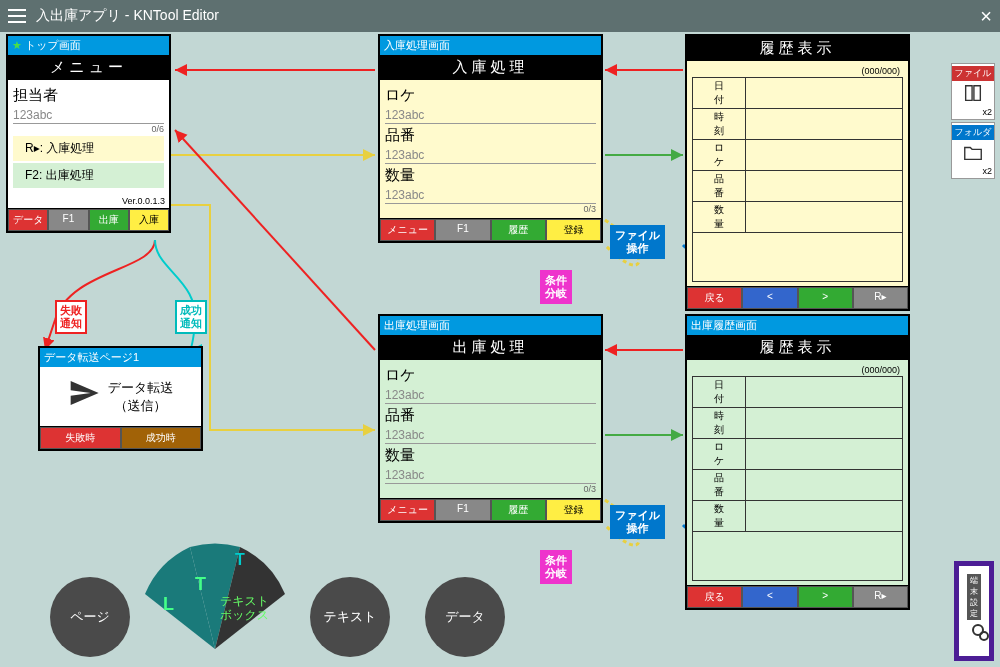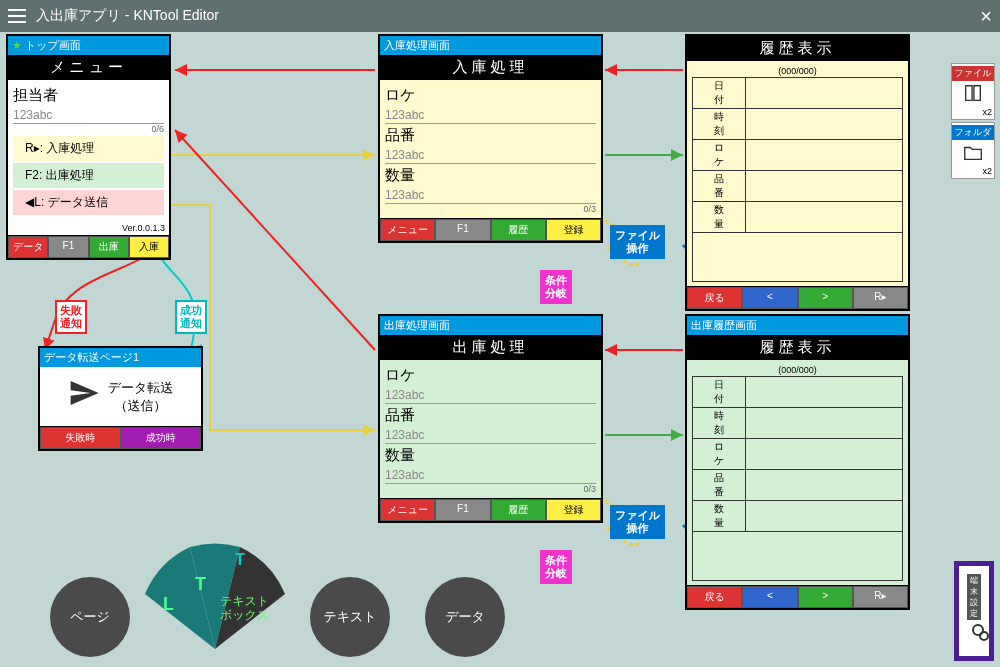--- a/index.html
+++ b/index.html
@@ -22,32 +22,32 @@
 .green-bg{background:#d4f0d4}
 .pink-bg{background:#ffd4d4}
 .ver{text-align:right;font-size:9px;padding:2px 4px}
 .fkeys{display:flex;gap:0;border-top:1px solid #000}
 .fkey{flex:1;text-align:center;font-size:10px;padding:3px 0;border:1px solid #555;cursor:pointer}
 .fkey.red{background:#d33;color:#fff}
 .fkey.gray{background:#888;color:#fff}
 .fkey.green{background:#3a3;color:#fff}
 .fkey.yellow{background:#fe4;color:#000}
 .fkey.blue{background:#36c;color:#fff}
-.fkey.dgreen{background:#a21caf;color:#fff}
+.fkey.dgreen{background:#a16207;color:#fff}
 .badge{position:absolute;background:#fff;border:2px solid;font-size:11px;font-weight:bold;text-align:center;line-height:1.2;padding:2px 3px}
 .badge.red{border-color:#e22;color:#e22}
 .badge.cyan{border-color:#0bb;color:#0bb}
 .badge.blue{background:#07c;border-color:#07c;color:#fff}
 .badge.magenta{background:#e3c;border-color:#e3c;color:#fff}
 .transfer-body{display:flex;align-items:center;justify-content:center;padding:10px;gap:8px}
 .plane{font-size:28px}
 .history-table{width:100%;border-collapse:collapse;font-size:10px}
 .history-table td{border:1px solid #333;padding:1px 21px;height:14px}
 .history-table td:first-child{width:38px}
-.page-ind{text-align:center;font-size:9px;padding:1px 3px}
+.page-ind{text-align:right;font-size:9px;padding:1px 3px}
 .history-blank{border:1px solid #333;height:50px;margin-top:-1px}
 .side-panel{position:absolute;right:5px;top:33px;width:44px;display:flex;flex-direction:column;gap:2px}
 .side-item{background:#fff;border:1px solid #999;font-size:10px;text-align:center;padding:2px 0}
 .side-item .lbl{background:#c33;color:#fff;font-size:9px;padding:1px}
 .side-item .lbl.blue{background:#07c}
 .side-item svg{width:24px;height:22px;display:block;margin:2px auto}
 .side-item .cnt{font-size:9px;text-align:right;padding:0 2px}
 .gear-btn{position:absolute;right:6px;bottom:6px;width:40px;background:#fff;border:5px solid #4c1d95;text-align:center;padding:8px}
 .gear-btn .lbl{font-size:8px;background:#555;color:#fff;padding:1px}
 .bottom-wheel{position:absolute;left:50px;bottom:5px;width:420px;height:115px}
@@ -97,21 +97,20 @@
         <span class="star">★</span>
         <span>トップ画面</span>
       </div>
   <div class="node-title">メニュー</div>
   <div class="node-body">
     <div class="sect-label">担当者</div>
     <input class="input-box" value="123abc" style="">
     <div class="counter">0/6</div>
     <div class="menu-item yellow-bg">R▸: 入庫処理</div>
     <div class="menu-item green-bg">F2: 出庫処理</div>
-    <div class="menu-item pink-bg">◀L: データ送信</div>
   </div>
   <div class="ver">Ver.0.0.1.3</div>
   <div class="fkeys">
     <div class="fkey red">データ</div>
     <div class="fkey gray">F1</div>
     <div class="fkey green">出庫</div>
     <div class="fkey yellow">入庫</div>
   </div>
 </div>
 

